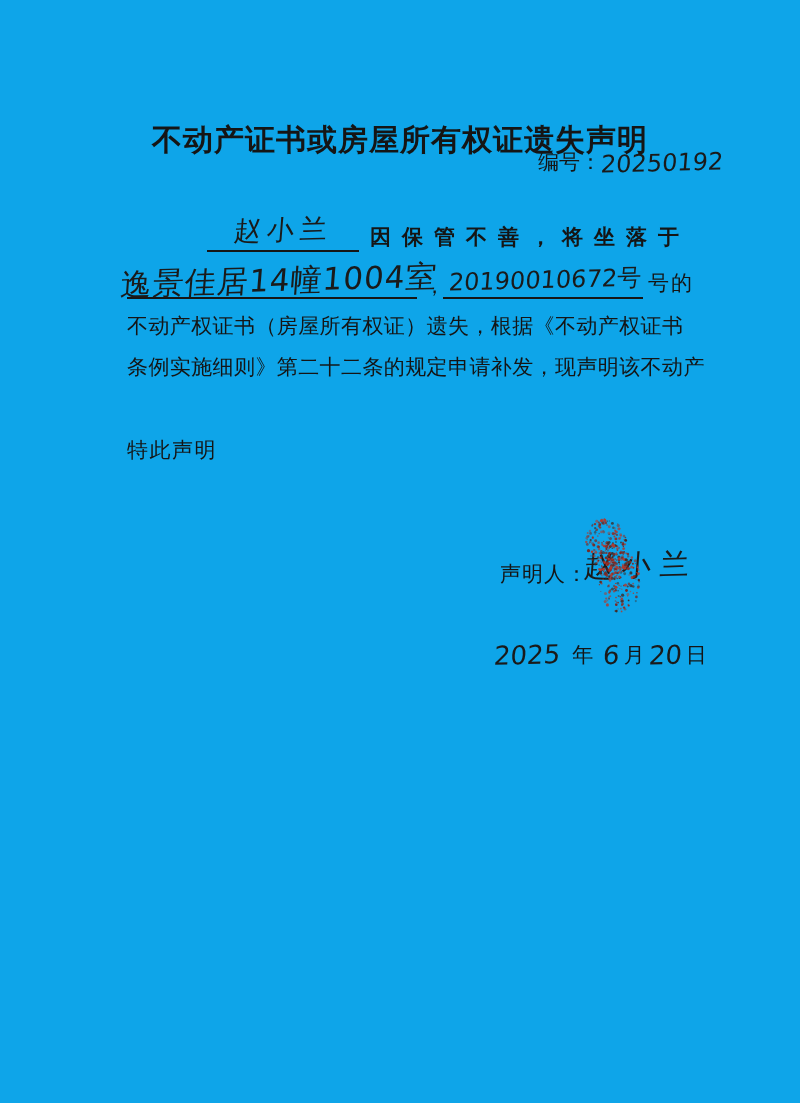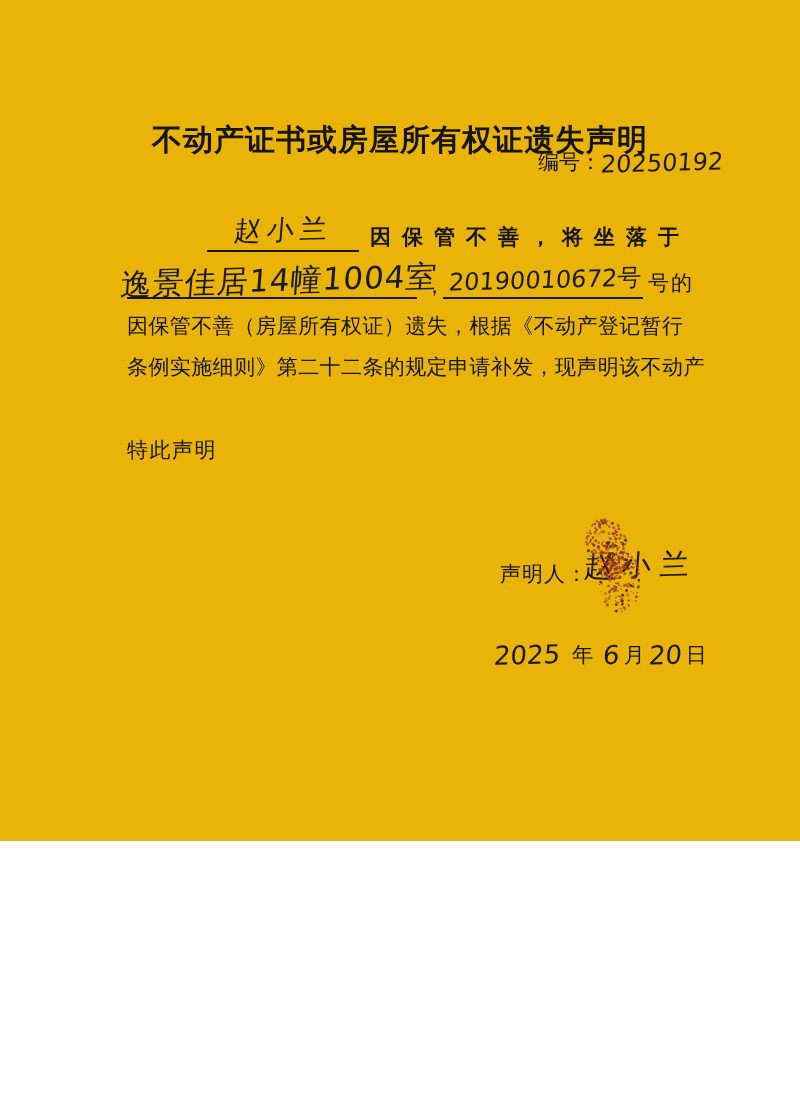--- a/index.html
+++ b/index.html
@@ -1,17 +1,17 @@
 <!DOCTYPE html>
 <html><head>
 <meta charset="utf-8">
 <style>
   html,body{margin:0;padding:0;background:#fff;}
   .page{
-    position:relative;width:800px;height:841px;background:#eab308;
+    position:relative;width:800px;height:1103px;background:#0ea5e9;
     font-family:"Liberation Serif","DejaVu Serif",serif;color:#151515;overflow:hidden;
   }
   .title{
     position:absolute;top:100px;left:0;right:0;text-align:center;
     font-family:"DejaVu Sans","Liberation Sans",sans-serif;
     font-size:30px;font-weight:700;letter-spacing:1px;
   }
   .serial{position:absolute;top:148px;left:538px;font-size:21px;white-space:nowrap;}
   .hw{
     font-family:cursive,"DejaVu Sans",sans-serif;
@@ -68,21 +68,21 @@
     <span class="addr-blank">
       <span class="hw addr-hw">逸景佳居14幢1004室</span>
     </span>
     <span class="comma">，</span>
     <span class="cert-blank">
       <span class="hw cert-hw">20190010672号</span>
     </span>
     <span class="line2-text">号的</span>
   </div>
 
-  <div class="para-line p3">因保管不善（房屋所有权证）遗失，根据《不动产登记暂行</div>
+  <div class="para-line p3">不动产权证书（房屋所有权证）遗失，根据《不动产权证书</div>
   <div class="para-line p4">条例实施细则》第二十二条的规定申请补发，现声明该不动产</div>
 
   <div class="closing">特此声明</div>
 
   <div class="sign-label">声明人：</div>
   <div class="sign-hw hw">赵小兰</div>
   <svg class="fingerprint" viewBox="0 0 90 104" aria-hidden="true">
       <circle cx="26.2" cy="19.3" r="1.25" fill="#402a26" opacity="0.55"></circle>
       <circle cx="26.7" cy="27.7" r="1.46" fill="#7b241c" opacity="0.71"></circle>
       <circle cx="37.0" cy="55.4" r="0.87" fill="#7b241c" opacity="0.56"></circle>

